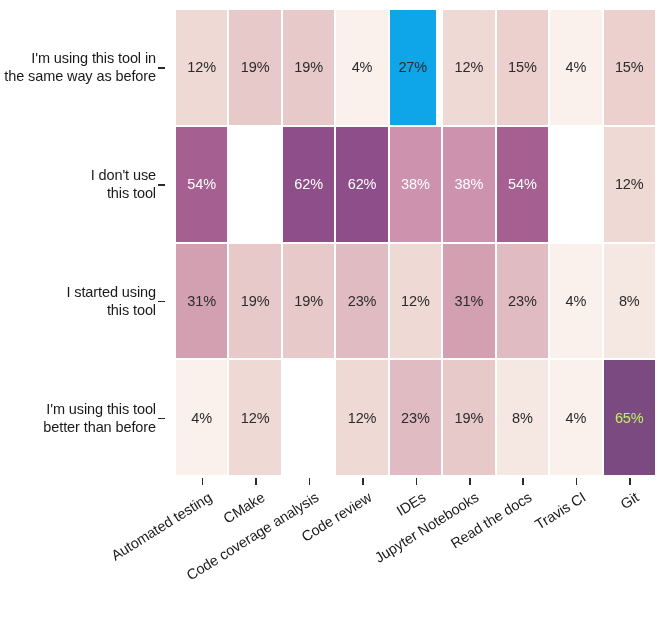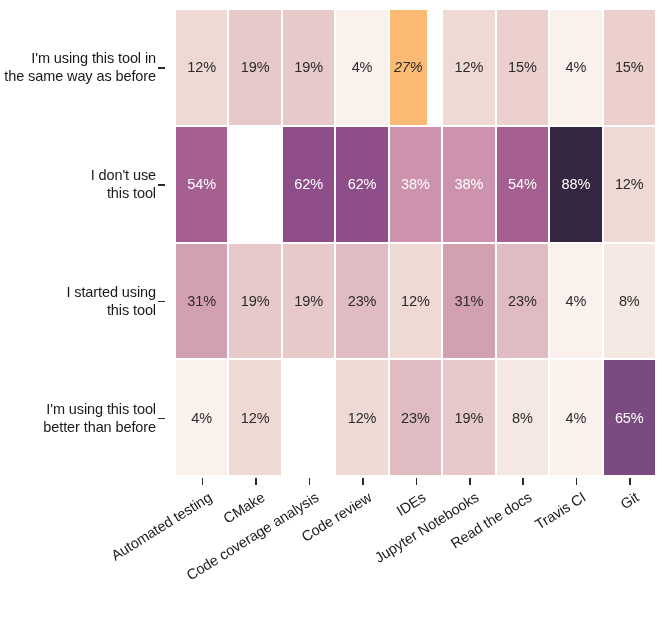--- a/index.html
+++ b/index.html
@@ -154,21 +154,21 @@
         </div>
         <div class="hm-cell" style="left: 53.4444px; width: 51.4444px; background: rgb(232, 201, 201);">
           <span class="val" style="color: rgb(43, 43, 43);">19%</span>
         </div>
         <div class="hm-cell" style="left: 106.889px; width: 51.4444px; background: rgb(232, 201, 201);">
           <span class="val" style="color: rgb(43, 43, 43);">19%</span>
         </div>
         <div class="hm-cell" style="left: 160.333px; width: 51.4444px; background: rgb(250, 240, 236);">
           <span class="val" style="color: rgb(43, 43, 43);">4%</span>
         </div>
-        <div class="hm-cell" style="left: 213.778px; width: 37px; background: #fdba74; font-style: italic;">
+        <div class="hm-cell" style="left: 213.778px; width: 46px; background: #0ea5e9;">
           <span class="val" style="color: rgb(43, 43, 43);">27%</span>
         </div>
         <div class="hm-cell" style="left: 267.222px; width: 51.4444px; background: rgb(239, 217, 212);">
           <span class="val" style="color: rgb(43, 43, 43);">12%</span>
         </div>
         <div class="hm-cell" style="left: 320.667px; width: 51.4444px; background: rgb(235, 208, 206);">
           <span class="val" style="color: rgb(43, 43, 43);">15%</span>
         </div>
         <div class="hm-cell" style="left: 374.111px; width: 51.4444px; background: rgb(250, 240, 236);">
           <span class="val" style="color: rgb(43, 43, 43);">4%</span>
@@ -189,23 +189,20 @@
         </div>
         <div class="hm-cell" style="left: 213.778px; width: 51.4444px; background: rgb(204, 146, 174);">
           <span class="val" style="color: rgb(255, 255, 255);">38%</span>
         </div>
         <div class="hm-cell" style="left: 267.222px; width: 51.4444px; background: rgb(204, 146, 174);">
           <span class="val" style="color: rgb(255, 255, 255);">38%</span>
         </div>
         <div class="hm-cell" style="left: 320.667px; width: 51.4444px; background: rgb(165, 95, 145);">
           <span class="val" style="color: rgb(255, 255, 255);">54%</span>
         </div>
-        <div class="hm-cell" style="left: 374.111px; width: 51.4444px; background: rgb(53, 39, 66);">
-          <span class="val" style="color: rgb(255, 255, 255);">88%</span>
-        </div>
         <div class="hm-cell" style="left: 427.556px; width: 51.4444px; background: rgb(239, 217, 212);">
           <span class="val" style="color: rgb(43, 43, 43);">12%</span>
         </div>
       </div>
       <div class="hm-row" style="top: 233.5px; height: 114.75px;">
         <div class="hm-cell" style="left: 0px; width: 51.4444px; background: rgb(211, 160, 178);">
           <span class="val" style="color: rgb(43, 43, 43);">31%</span>
         </div>
         <div class="hm-cell" style="left: 53.4444px; width: 51.4444px; background: rgb(232, 201, 201);">
           <span class="val" style="color: rgb(43, 43, 43);">19%</span>
@@ -251,21 +248,21 @@
         <div class="hm-cell" style="left: 267.222px; width: 51.4444px; background: rgb(232, 201, 201);">
           <span class="val" style="color: rgb(43, 43, 43);">19%</span>
         </div>
         <div class="hm-cell" style="left: 320.667px; width: 51.4444px; background: rgb(245, 231, 226);">
           <span class="val" style="color: rgb(43, 43, 43);">8%</span>
         </div>
         <div class="hm-cell" style="left: 374.111px; width: 51.4444px; background: rgb(250, 240, 236);">
           <span class="val" style="color: rgb(43, 43, 43);">4%</span>
         </div>
         <div class="hm-cell" style="left: 427.556px; width: 51.4444px; background: rgb(123, 74, 129);">
-          <span class="val" style="color: #ffffff;">65%</span>
+          <span class="val" style="color: #bef264;">65%</span>
         </div>
       </div>
     </div>
 
   <div id="xticks">
       <div class="xtick" style="left: 25.7222px;"></div>
       <div class="xtick" style="left: 79.1667px;"></div>
       <div class="xtick" style="left: 132.611px;"></div>
       <div class="xtick" style="left: 186.056px;"></div>
       <div class="xtick" style="left: 239.5px;"></div>

